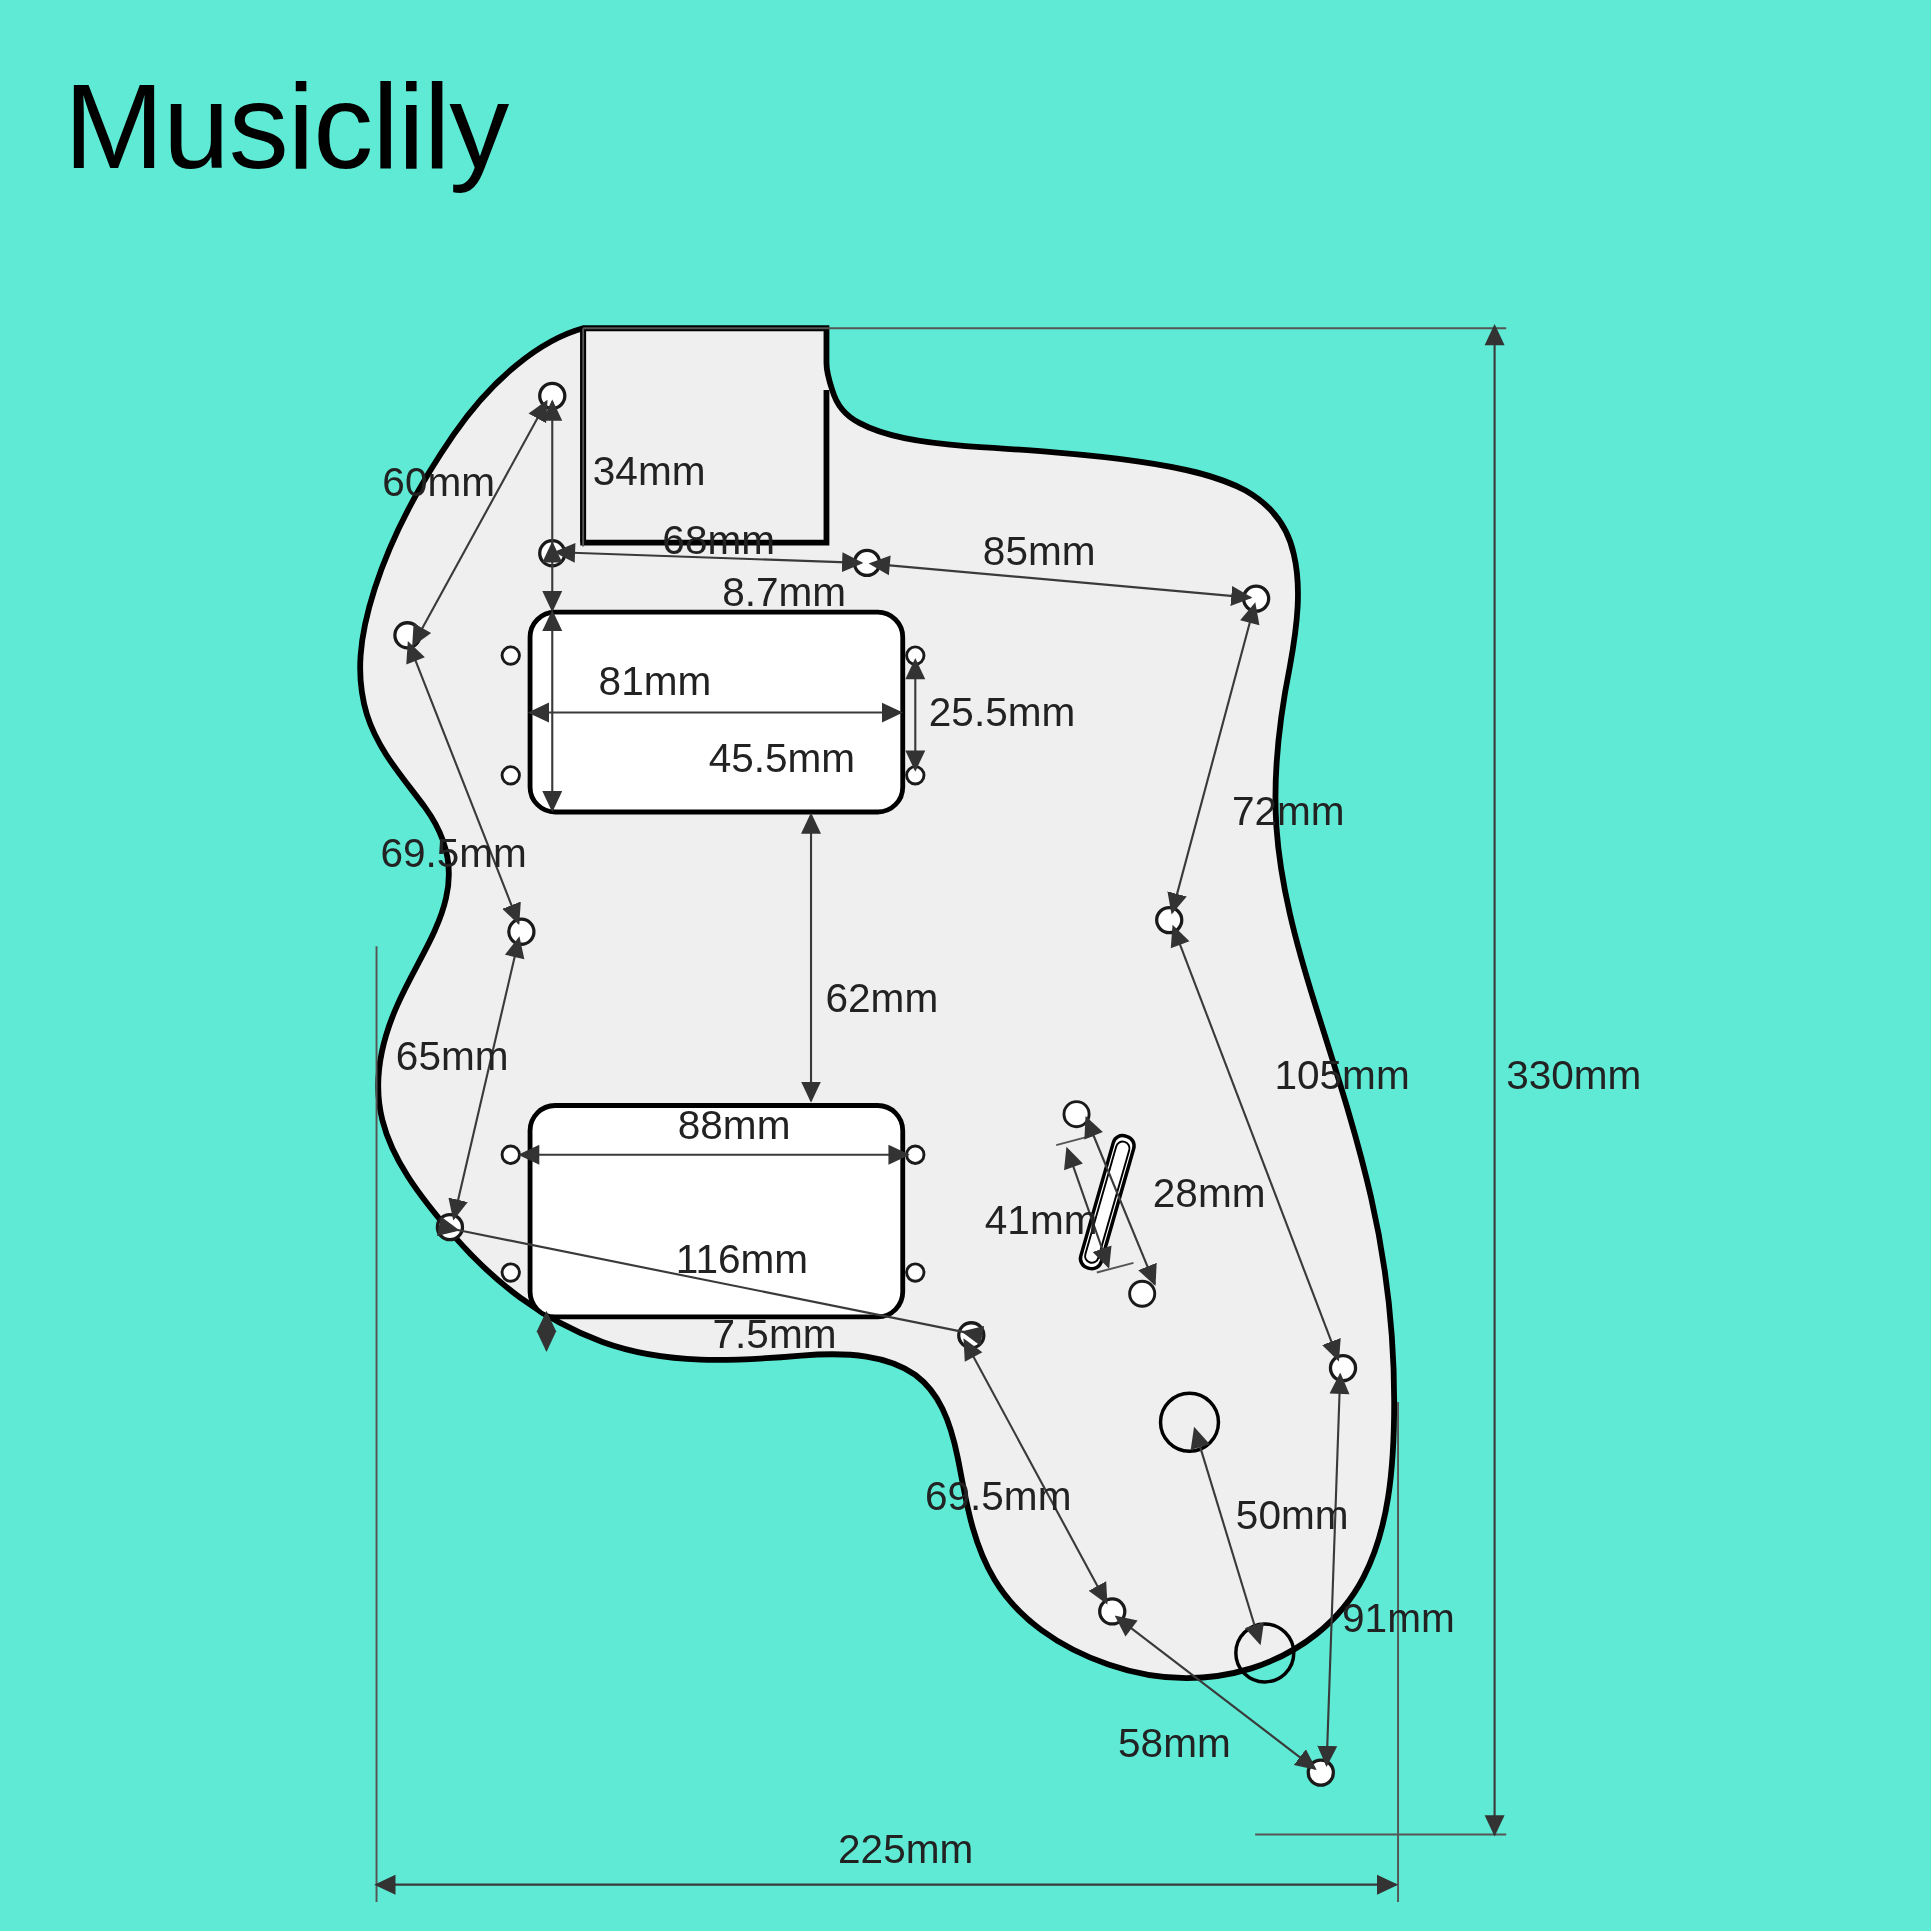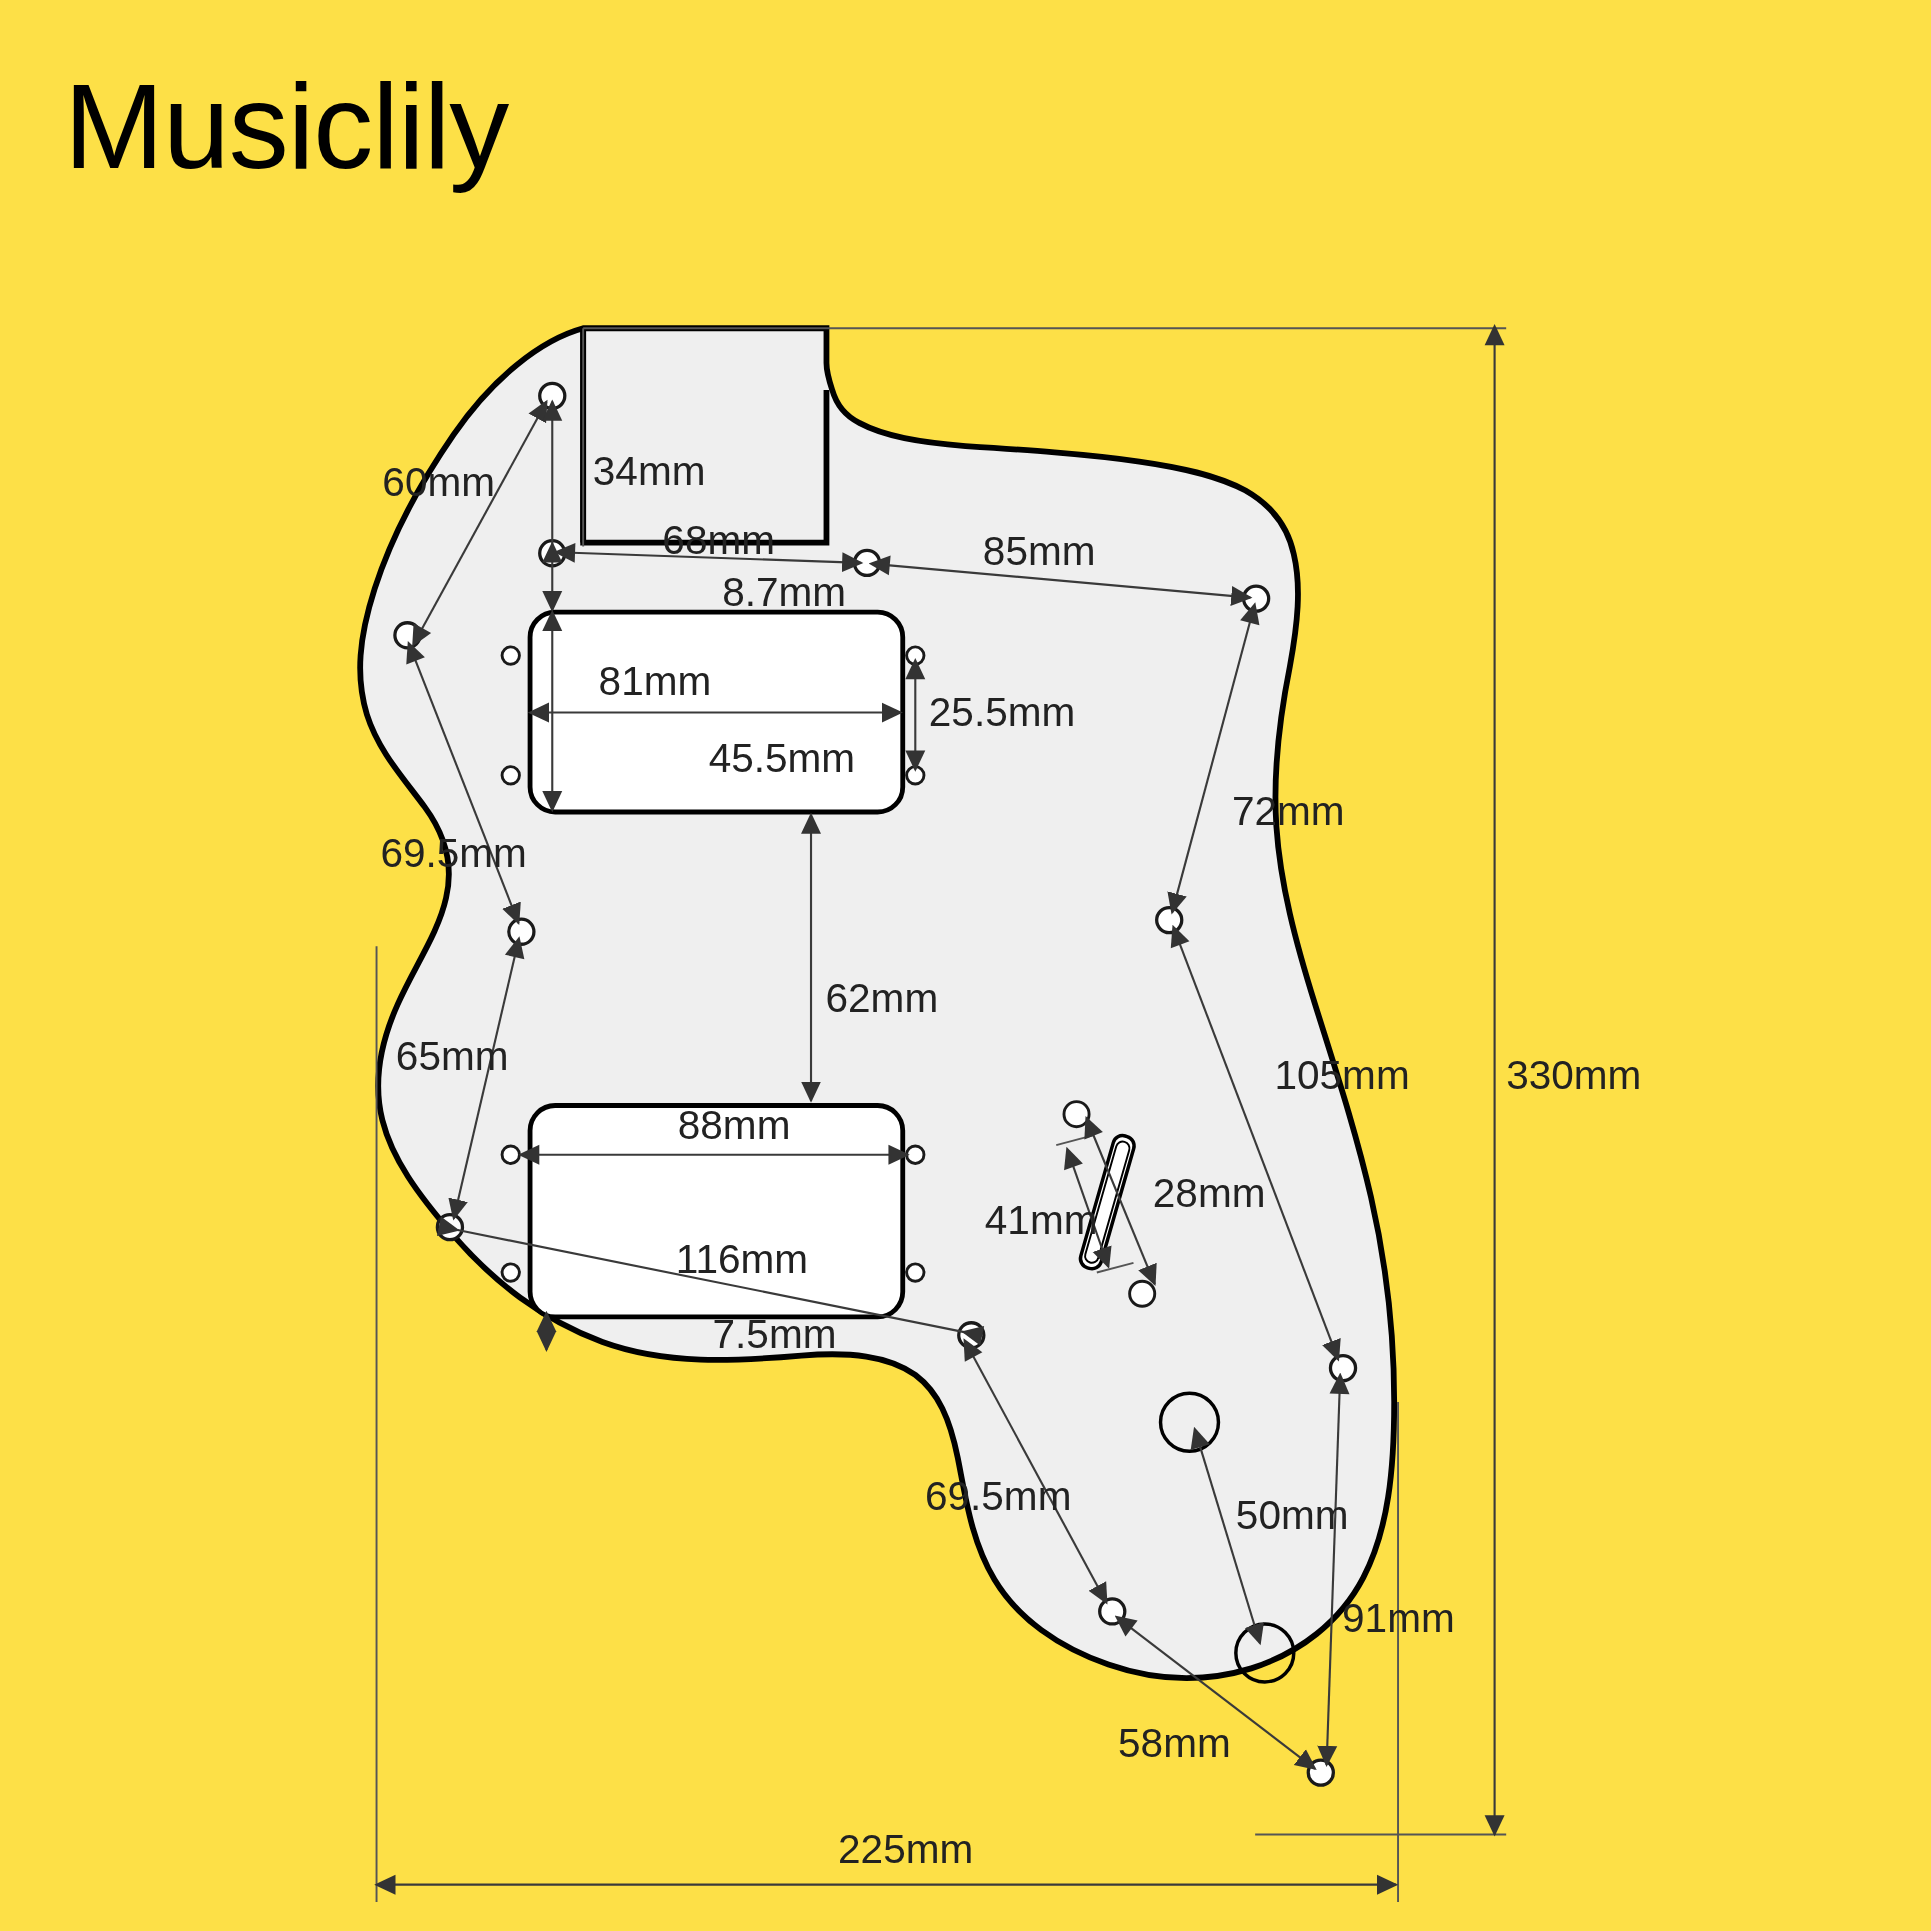--- a/index.html
+++ b/index.html
@@ -12,21 +12,21 @@
     height: 1931px;
     font-family: "Liberation Sans", sans-serif;
     color: #1a1a1a;
     overflow: hidden;
     position: relative;
   }
   #page {
     position: relative;
     width: 1931px;
     height: 1931px;
-    background: #fde047;
+    background: #5eead4;
   }
   #brand-title {
     position: absolute;
     left: 64px;
     top: 66px;
     font-size: 120px;
     line-height: 1;
     font-weight: 400;
     letter-spacing: -1px;
     color: #000000;

